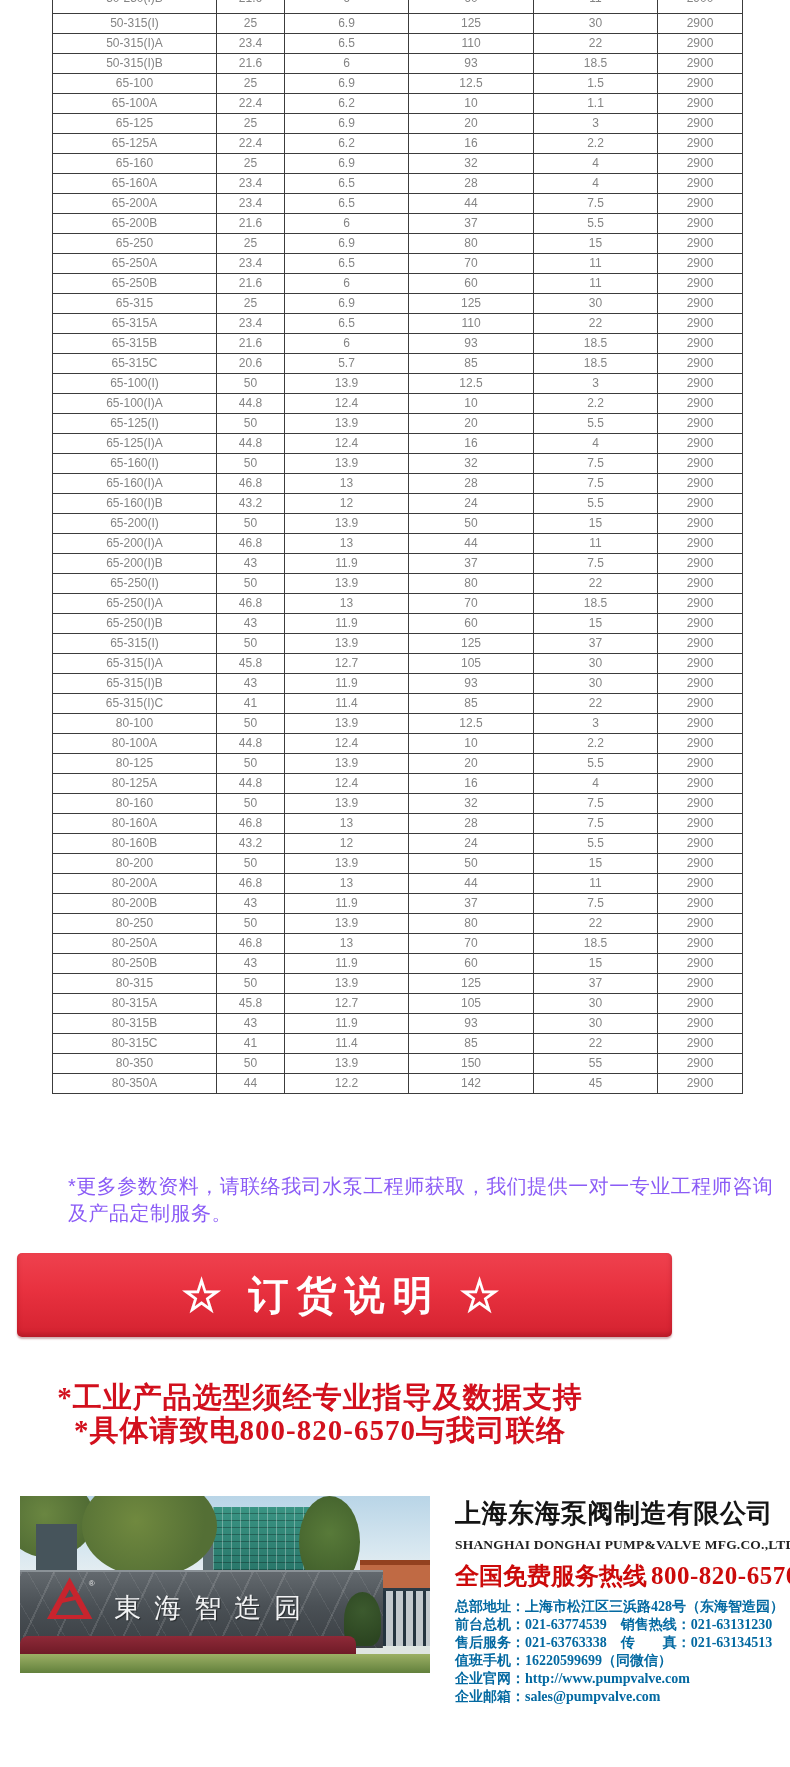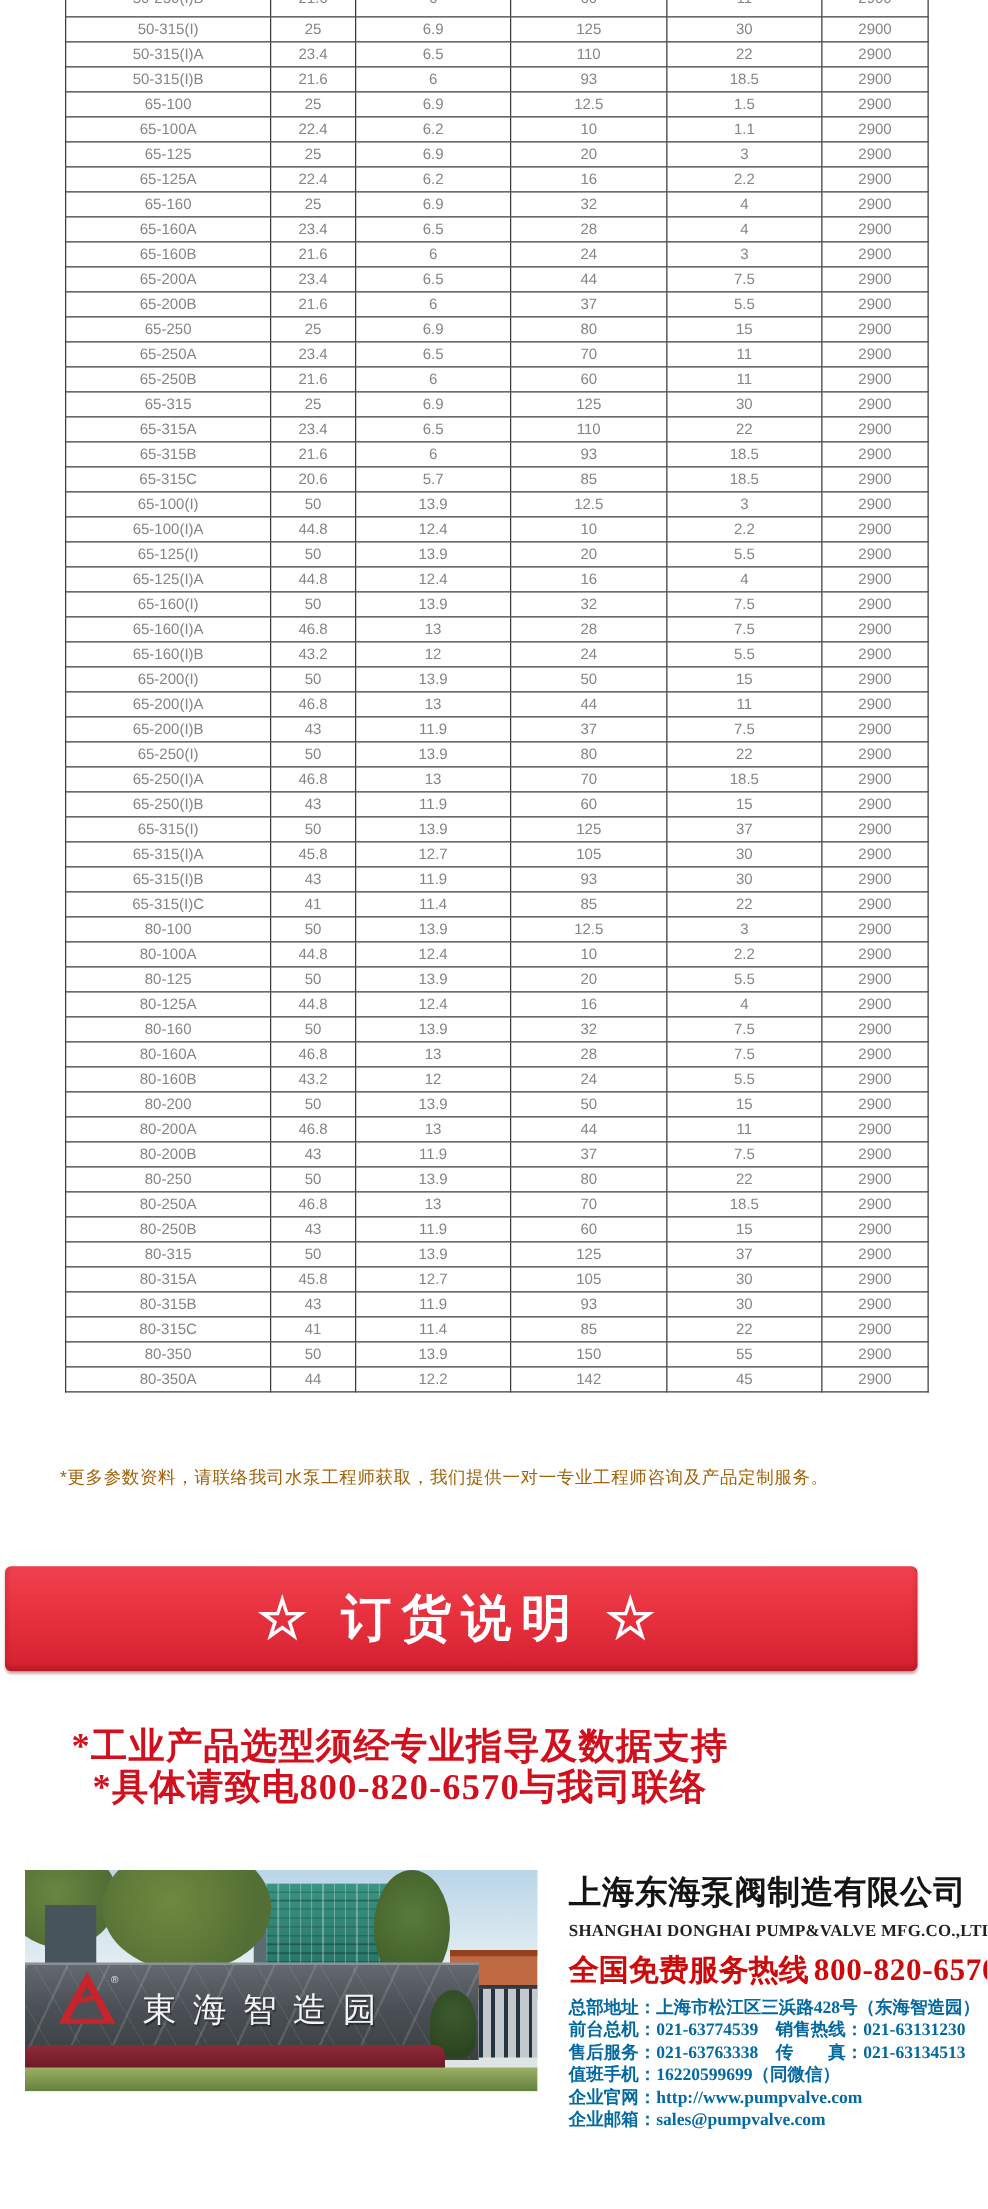--- a/index.html
+++ b/index.html
@@ -11,25 +11,25 @@
   table.spec { border-collapse:collapse; table-layout:fixed; width:690px; }
   table.spec td {
     border:1px solid #3c3c3c; height:20px; text-align:center; vertical-align:middle;
     font-size:12px; color:#848484; overflow:hidden; white-space:nowrap; padding:0;
   }
   tr.partial-row td { height:13px; border-top:none; }
   .clip { height:12px; overflow:hidden; position:relative; }
   .clip span { position:absolute; top:-9px; left:0; width:100%; text-align:center; }
 
   
-  .note { position:absolute; top:1173px; left:48px; font-size:14px; color:#a16207; letter-spacing:0.5px; }
+  .note { position:absolute; top:1173px; left:68px; font-size:20px; color:#8b5cf6; letter-spacing:0.5px; }
 
   
   .banner {
-    position:absolute; top:1253px; left:4px; width:730px; height:84px;
+    position:absolute; top:1253px; left:17px; width:655px; height:84px;
     background:linear-gradient(180deg,#ef414e 0%, #e8313f 45%, #d42230 100%);
     border-radius:5px; box-shadow:0 2px 2px rgba(120,20,30,0.35), inset 0 -3px 5px rgba(120,10,20,0.35);
     text-align:center;
   }
   .banner-title {
     line-height:84px; color:#ffffff; font-size:40px; font-weight:bold; letter-spacing:8px;
     font-family:"Liberation Sans", sans-serif;
   }
 
   
@@ -206,28 +206,20 @@
           </tr>
           <tr>
             <td>65-160A</td>
             <td>23.4</td>
             <td>6.5</td>
             <td>28</td>
             <td>4</td>
             <td>2900</td>
           </tr>
           <tr>
-            <td>65-160B</td>
-            <td>21.6</td>
-            <td>6</td>
-            <td>24</td>
-            <td>3</td>
-            <td>2900</td>
-          </tr>
-          <tr>
             <td>65-200A</td>
             <td>23.4</td>
             <td>6.5</td>
             <td>44</td>
             <td>7.5</td>
             <td>2900</td>
           </tr>
           <tr>
             <td>65-200B</td>
             <td>21.6</td>

